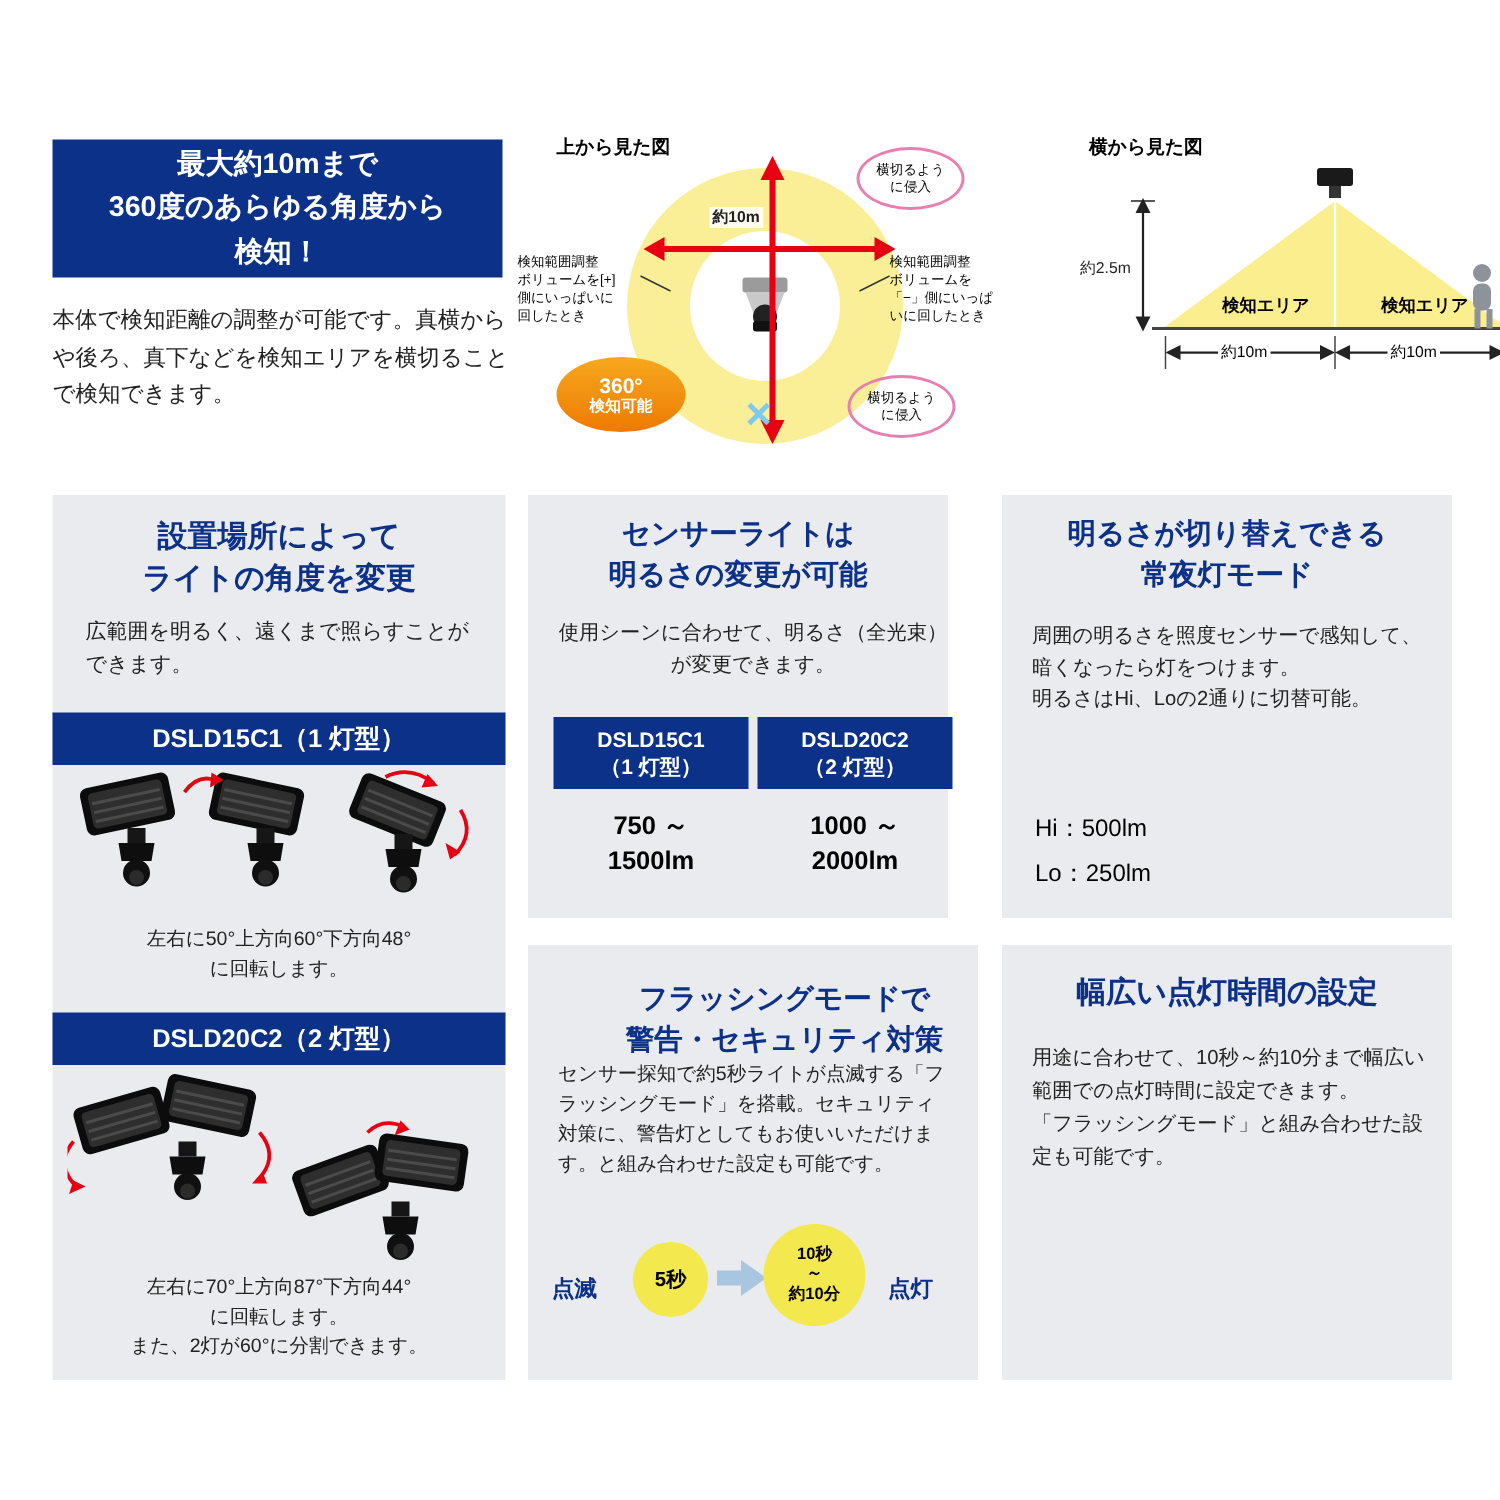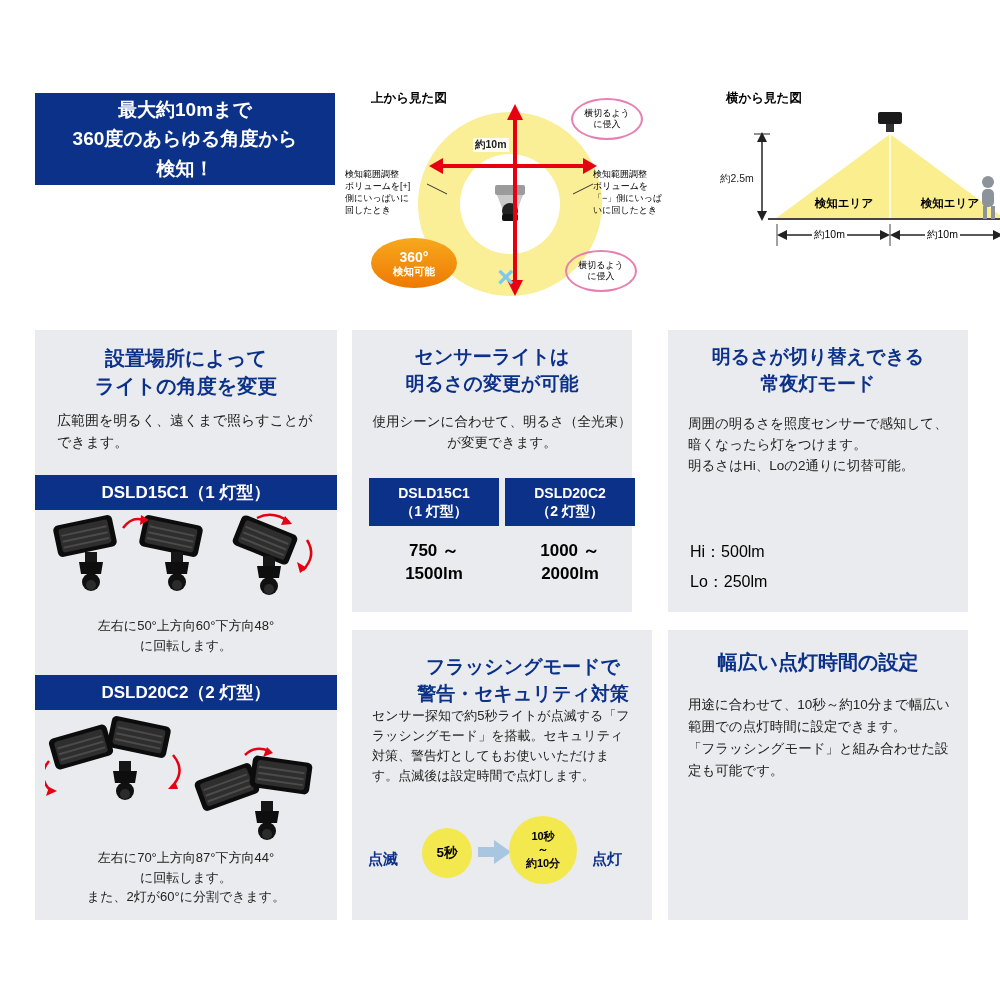--- a/index.html
+++ b/index.html
@@ -57,20 +57,21 @@
 </head>
 <body>
 
 <div class="page">
 
   <div class="abs headline-box pre">
     <span class="pre">最大約10mまで
 360度のあらゆる角度から
 検知！</span>
   </div>
+  <p class="abs hero-body">本体で検知距離の調整が可能です。真横からや後ろ、真下などを検知エリアを横切ることで検知できます。</p>
 
   <div class="abs topview">
     <svg width="330" height="252" viewBox="0 0 330 252" style="position:absolute;left:0;top:0;">
       <circle cx="165" cy="122" r="92" fill="#faee96"></circle>
       <circle cx="165" cy="122" r="50" fill="#ffffff"></circle>
       <g>
         <rect x="150" y="103" width="30" height="10" rx="2" fill="#9b9b9b"></rect>
         <polygon points="152,113 178,113 173,126 157,126" fill="#c9c9c9"></polygon>
         <circle cx="165" cy="129" r="8" fill="#222"></circle>
         <rect x="157" y="132" width="16" height="7" rx="2" fill="#111"></rect>
@@ -238,21 +239,21 @@
 常夜灯モード</div>
     <div class="abs card-body pre" style="left:20px; top:84px; width:262px;">周囲の明るさを照度センサーで感知して、暗くなったら灯をつけます。
 明るさはHi、Loの2通りに切替可能。</div>
     <div class="abs lm-line" style="left:22px; top:212px;">Hi：500lm</div>
     <div class="abs lm-line" style="left:22px; top:242px;">Lo：250lm</div>
   </div>
 
   <div class="abs card" style="left:352px; top:630px; width:300px; height:290px;">
     <div class="abs card-title pre" style="top:24px;padding-left:42px;">フラッシングモードで
 警告・セキュリティ対策</div>
-    <div class="abs card-body" style="left:20px; top:76px; width:262px; font-size:13px;">センサー探知で約5秒ライトが点滅する「フラッシングモード」を搭載。セキュリティ対策、警告灯としてもお使いいただけます。点滅後は設定時間で点灯します。</div>
+    <div class="abs card-body" style="left:20px; top:76px; width:262px; font-size:13px;">センサー探知で約5秒ライトが点滅する「フラッシングモード」を搭載。セキュリティ対策に、警告灯としてもお使いいただけます。と組み合わせた設定も可能です。</div>
     <div class="abs flow-word" style="left:16px; top:220px;">点滅</div>
     <div class="abs flow-circle" style="left:70px; top:198px; width:50px; height:50px; font-size:13.5px;">5秒</div>
     <svg class="abs" style="left:126px; top:208px;" width="34" height="28" viewBox="0 0 34 28">
       <polygon points="0,9 16,9 16,2 33,14 16,26 16,19 0,19" fill="#a9c6e0"></polygon>
     </svg>
     <div class="abs flow-circle pre" style="left:157px; top:186px; width:68px; height:68px; font-size:11px; line-height:1.2;">10秒
 ～
 約10分</div>
     <div class="abs flow-word" style="left:240px; top:220px;">点灯</div>
   </div>

